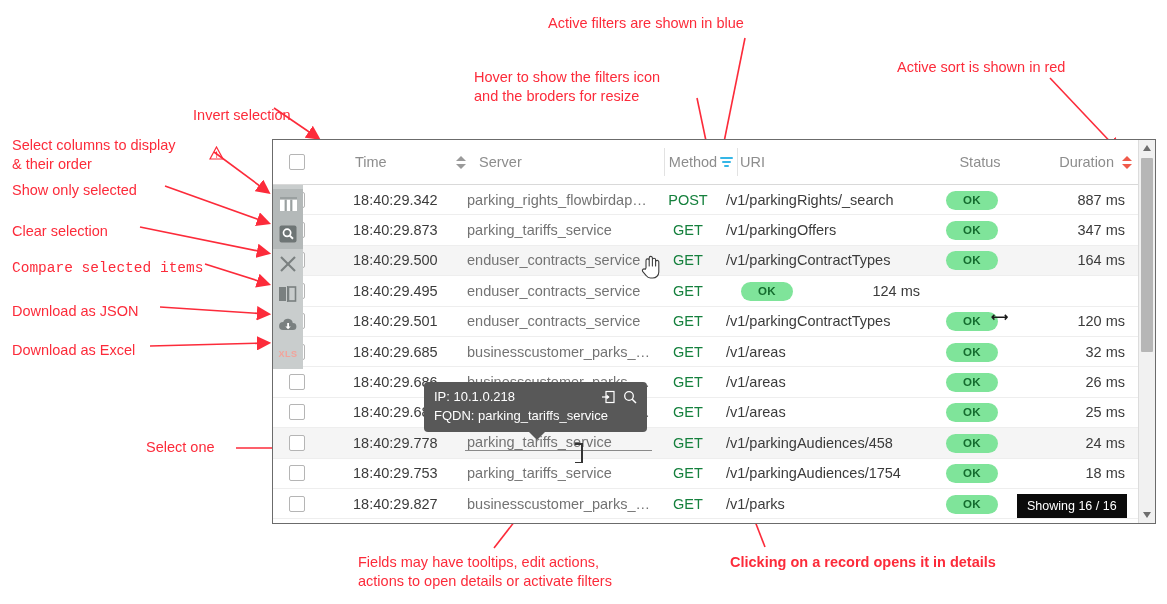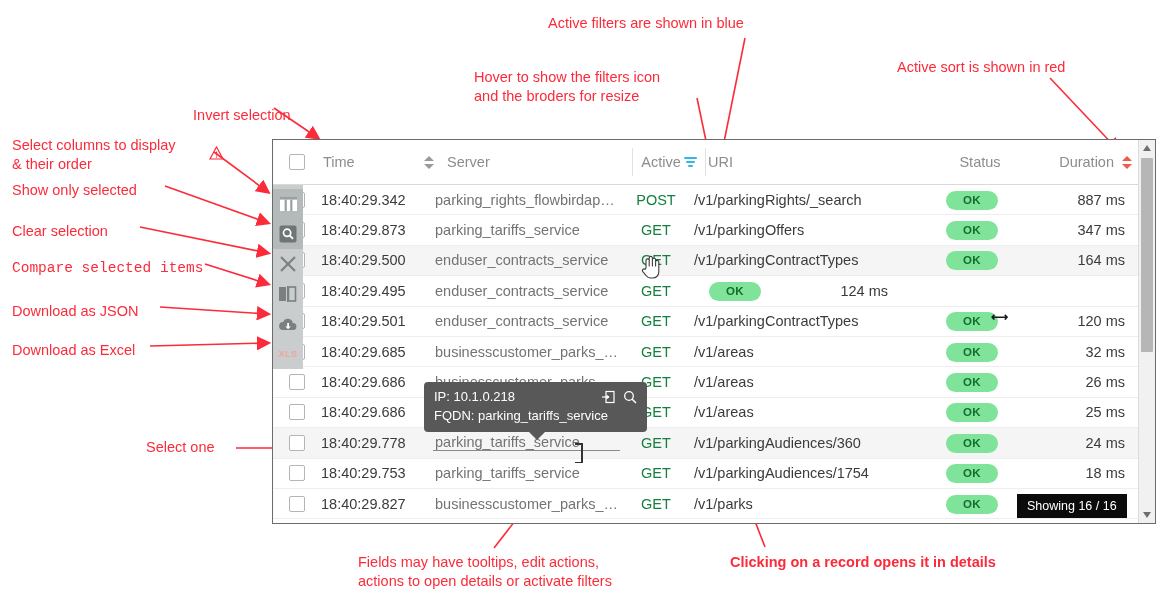--- a/index.html
+++ b/index.html
@@ -50,21 +50,21 @@
     align-items:center;
     height:30.4px;
     box-sizing:border-box;
     border-bottom:1px solid #eeeeee;
     background:#fff;
   }
   .row.alt{background:#f5f5f5;}
 
   
   .c-chk{flex:0 0 48px;display:flex;justify-content:center;align-items:center;}
-  .c-time{flex:0 0 112px;}
+  .c-time{flex:0 0 112px;margin-left:32px;}
   .c-server{flex:0 0 185px;}
   .c-method{flex:0 0 72px;text-align:center;}
   .c-uri{flex:1 1 auto;}
   .c-status{flex:0 0 86px;text-align:center;}
   .c-dur{flex:0 0 110px;text-align:right;padding-right:14px;}
 
   .hdr .c-time,.hdr .c-server,.hdr .c-method,.hdr .c-uri,.hdr .c-status,.hdr .c-dur{
     color:#8d8d8d;font-size:14.5px;
   }
   .hdr .c-time,.hdr .c-server,.hdr .c-uri{padding-left:2px;}
@@ -292,21 +292,21 @@
         <span class="sortico">
             <i class="up"></i>
             <i class="dn"></i>
           </span>
       </div>
       <div class="c-server">
         <span>Server</span>
       </div>
       <div class="colsep"></div>
       <div class="c-method">
-        <span>Active</span>
+        <span>Method</span>
         <span class="filterico">
             <span></span>
             <span></span>
             <span></span>
           </span>
       </div>
       <div class="colsep"></div>
       <div class="c-uri">
         <span>URI</span>
       </div>
@@ -419,21 +419,21 @@
           <div class="c-dur cell dur">25 ms</div>
           <div style="flex:0 0 16px"></div>
         </div>
         <div class="row alt">
           <div class="c-chk">
             <div class="cb"></div>
           </div>
           <div class="c-time cell time">18:40:29.778</div>
           <div class="c-server cell server underline-link">parking_tariffs_service</div>
           <div class="c-method cell method">GET</div>
-          <div class="c-uri cell uri">/v1/parkingAudiences/360</div>
+          <div class="c-uri cell uri">/v1/parkingAudiences/458</div>
           <div class="c-status"><span class="pill">OK</span></div>
           <div class="c-dur cell dur">24 ms</div>
           <div style="flex:0 0 16px"></div>
         </div>
         <div class="row">
           <div class="c-chk">
             <div class="cb"></div>
           </div>
           <div class="c-time cell time">18:40:29.753</div>
           <div class="c-server cell server">parking_tariffs_service</div>

